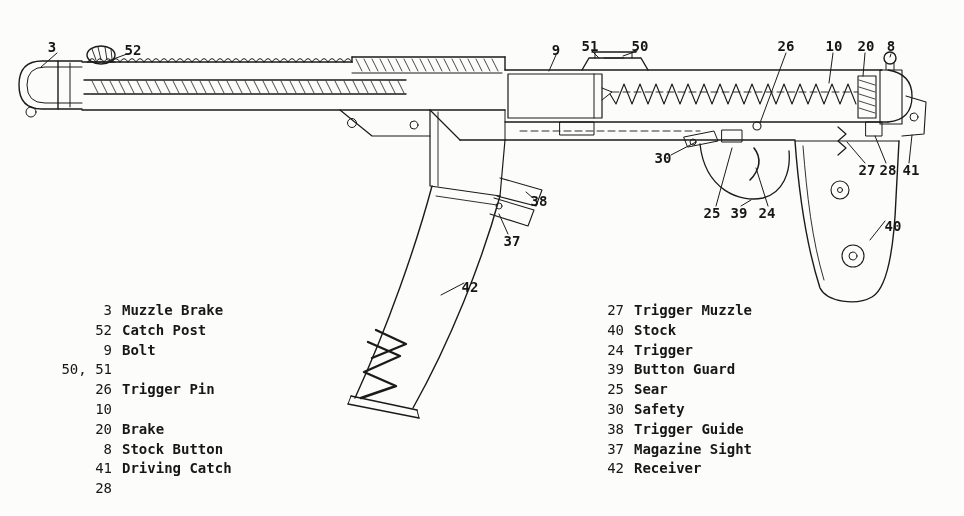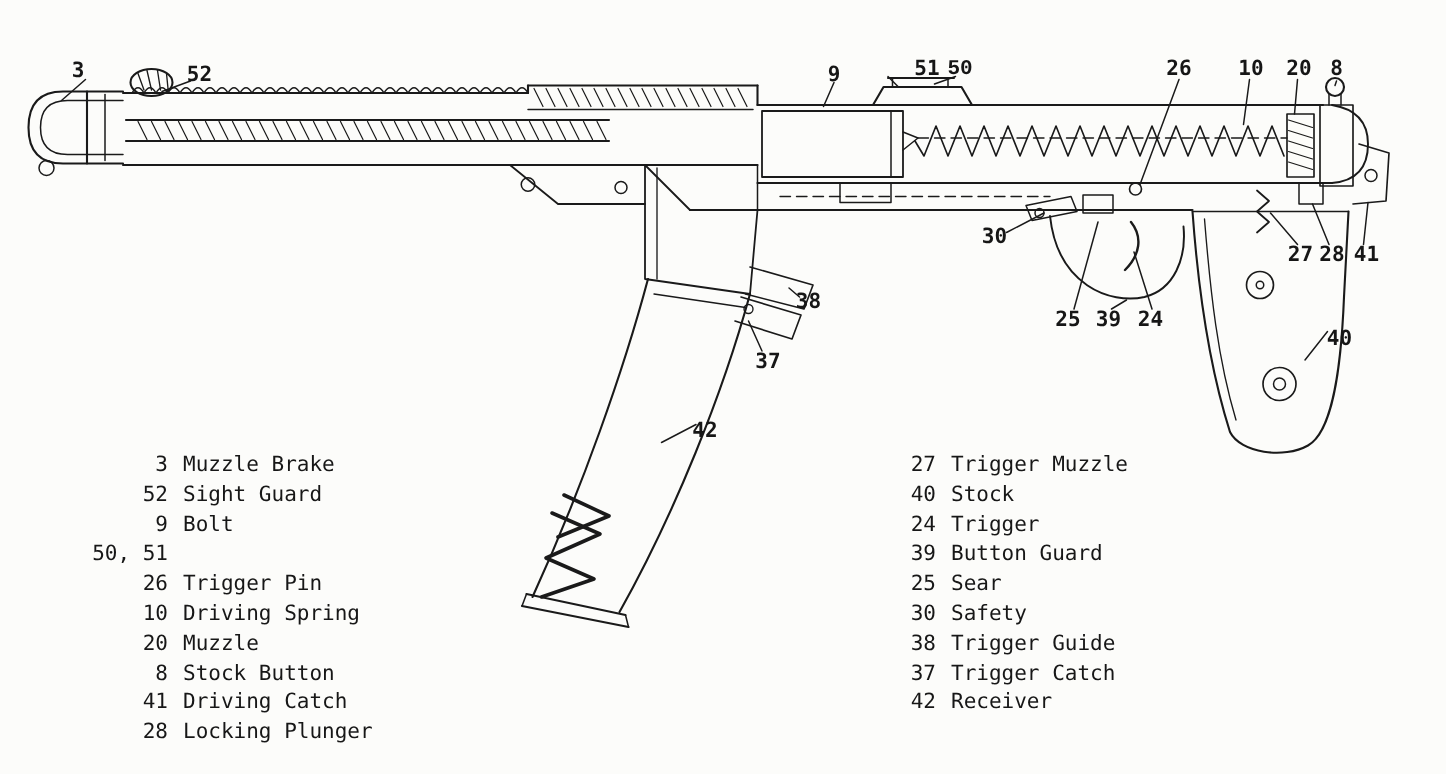--- a/index.html
+++ b/index.html
@@ -17,21 +17,21 @@
     position:absolute;
     transform:translate(-50%,-50%);
     font-size:14px;font-weight:700;line-height:1;
     color:#161616;white-space:pre;
   }
   .legend-col{position:absolute;display:flex;flex-direction:column;}
   .legend-col-left{left:58px;top:301px;}
   .legend-col-right{left:570px;top:301px;}
   .legend-row{display:flex;line-height:19.8px;font-size:14px;}
   .legend-row .num{width:54px;text-align:right;margin-right:10px;white-space:pre;}
-  .legend-row .lab{white-space:pre;}
+  .legend-row .lab{white-space:pre;font-weight:bold;}
 </style>
 </head>
 <body>
 
 <div class="screen">
 
   <svg width="964" height="516" viewBox="0 0 964 516" xmlns="http://www.w3.org/2000/svg">
     <g fill="none" stroke="#1a1a1a" stroke-width="1.4" stroke-linecap="round" stroke-linejoin="round">
 
       <g>
@@ -182,22 +182,22 @@
         <path d="M464,283 L441,295"></path>
       </g>
 
     </g>
   </svg>
 
   <div class="callout-layer">
       <span class="callout" style="left: 52px; top: 47px;">3</span>
       <span class="callout" style="left: 133px; top: 50px;">52</span>
       <span class="callout" style="left: 556px; top: 50px;">9</span>
-      <span class="callout" style="left: 590px; top: 46px; margin-left: 28px;">51</span>
-      <span class="callout" style="left: 640px; top: 46px; font-family: Liberation Mono, monospace;">50</span>
+      <span class="callout" style="left: 590px; top: 46px;">51</span>
+      <span class="callout" style="left: 640px; top: 46px;">50</span>
       <span class="callout" style="left: 786px; top: 46px;">26</span>
       <span class="callout" style="left: 834px; top: 46px;">10</span>
       <span class="callout" style="left: 866px; top: 46px;">20</span>
       <span class="callout" style="left: 891px; top: 46px;">8</span>
       <span class="callout" style="left: 663px; top: 158px;">30</span>
       <span class="callout" style="left: 712px; top: 213px;">25</span>
       <span class="callout" style="left: 739px; top: 213px;">39</span>
       <span class="callout" style="left: 767px; top: 213px;">24</span>
       <span class="callout" style="left: 867px; top: 170px;">27</span>
       <span class="callout" style="left: 888px; top: 170px;">28</span>
@@ -208,52 +208,50 @@
       <span class="callout" style="left: 470px; top: 287px;">42</span>
     </div>
 
   <div class="legend-col legend-col-left">
       <div class="legend-row">
         <span class="num">3</span>
         <span class="lab">Muzzle Brake</span>
       </div>
       <div class="legend-row">
         <span class="num">52</span>
-        <span class="lab">Sight Guard</span>
+        <span class="lab">Catch Post</span>
       </div>
       <div class="legend-row">
         <span class="num">9</span>
         <span class="lab">Bolt</span>
       </div>
       <div class="legend-row">
         <span class="num">50, 51</span>
       </div>
       <div class="legend-row">
         <span class="num">26</span>
         <span class="lab">Trigger Pin</span>
       </div>
       <div class="legend-row">
         <span class="num">10</span>
-        <span class="lab">Driving Spring</span>
       </div>
       <div class="legend-row">
         <span class="num">20</span>
-        <span class="lab">Muzzle</span>
+        <span class="lab">Brake</span>
       </div>
       <div class="legend-row">
         <span class="num">8</span>
         <span class="lab">Stock Button</span>
       </div>
       <div class="legend-row">
         <span class="num">41</span>
         <span class="lab">Driving Catch</span>
       </div>
       <div class="legend-row">
         <span class="num">28</span>
-        <span class="lab">Locking Plunger</span>
       </div>
     </div>
   <div class="legend-col legend-col-right">
       <div class="legend-row">
         <span class="num">27</span>
         <span class="lab">Trigger Muzzle</span>
       </div>
       <div class="legend-row">
         <span class="num">40</span>
         <span class="lab">Stock</span>
@@ -273,21 +271,21 @@
       <div class="legend-row">
         <span class="num">30</span>
         <span class="lab">Safety</span>
       </div>
       <div class="legend-row">
         <span class="num">38</span>
         <span class="lab">Trigger Guide</span>
       </div>
       <div class="legend-row">
         <span class="num">37</span>
-        <span class="lab">Trigger Catch</span>
+        <span class="lab">Magazine Sight</span>
       </div>
       <div class="legend-row">
         <span class="num">42</span>
         <span class="lab">Receiver</span>
       </div>
     </div>
 
 </div>
 
 </body></html>

